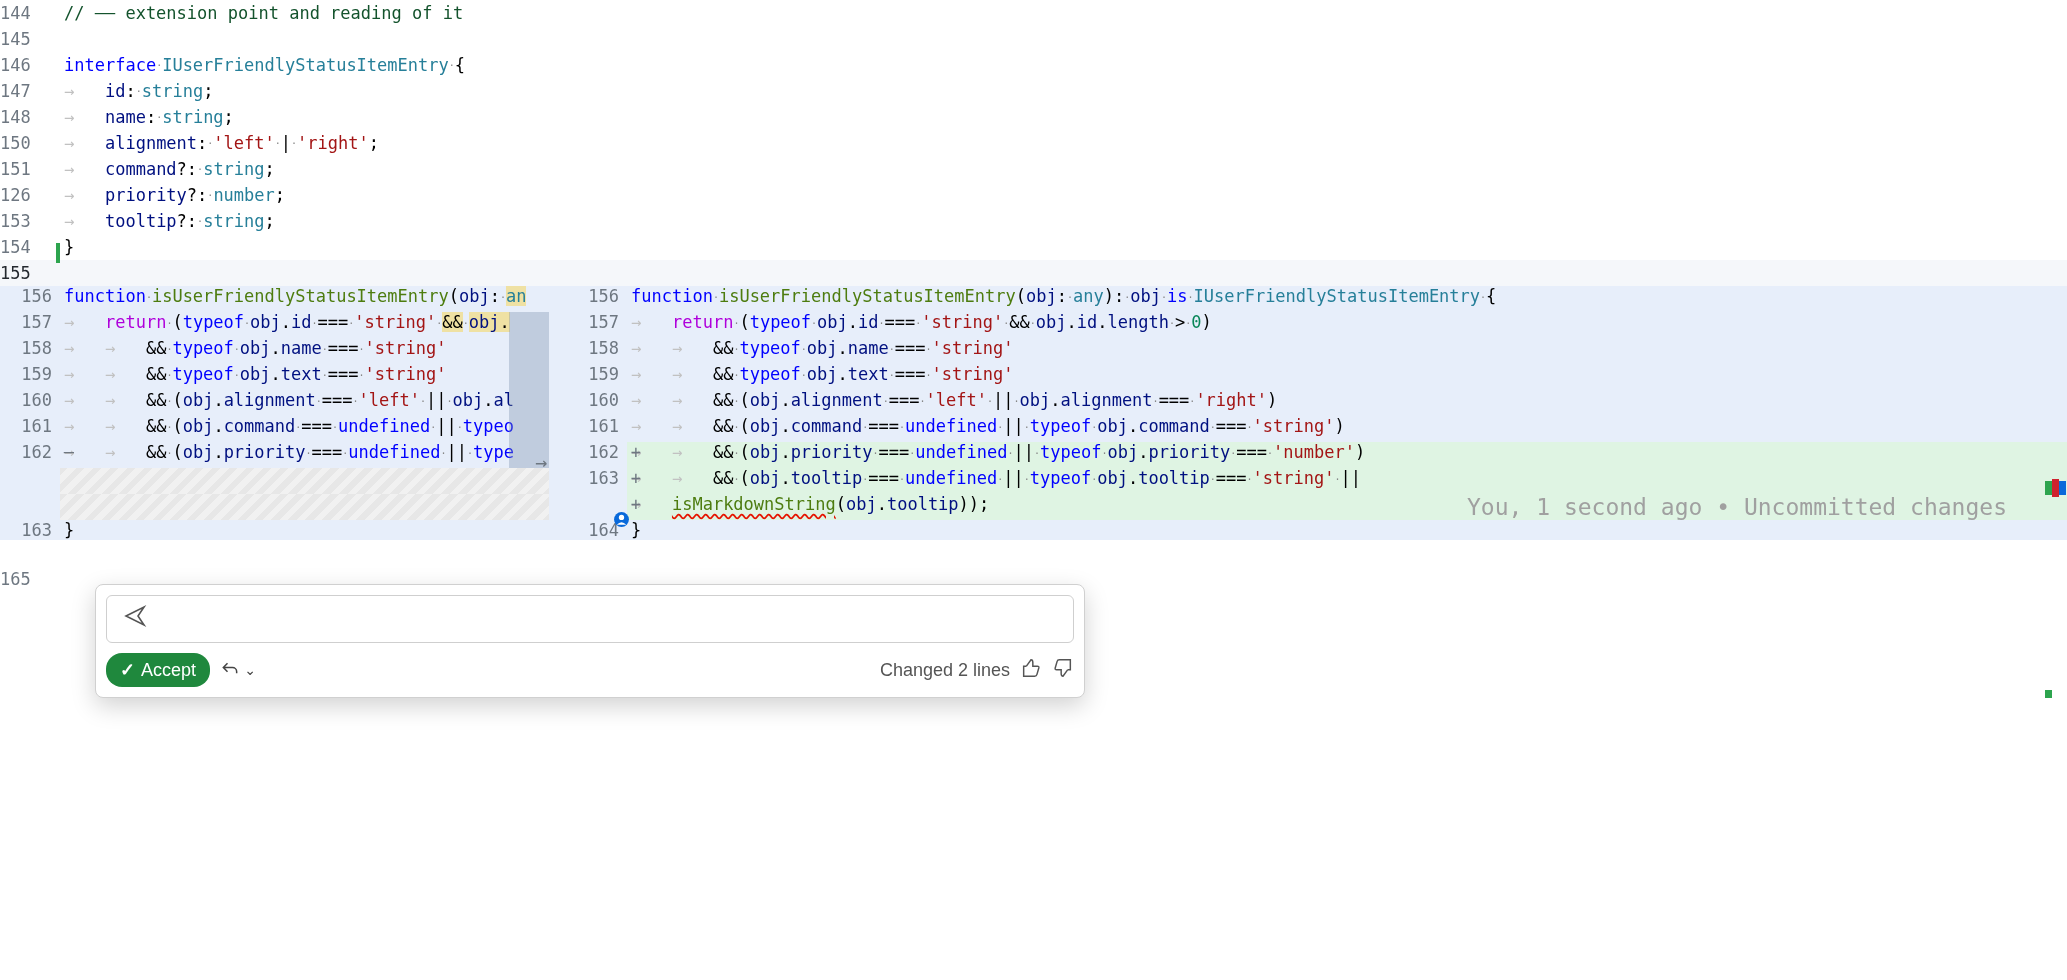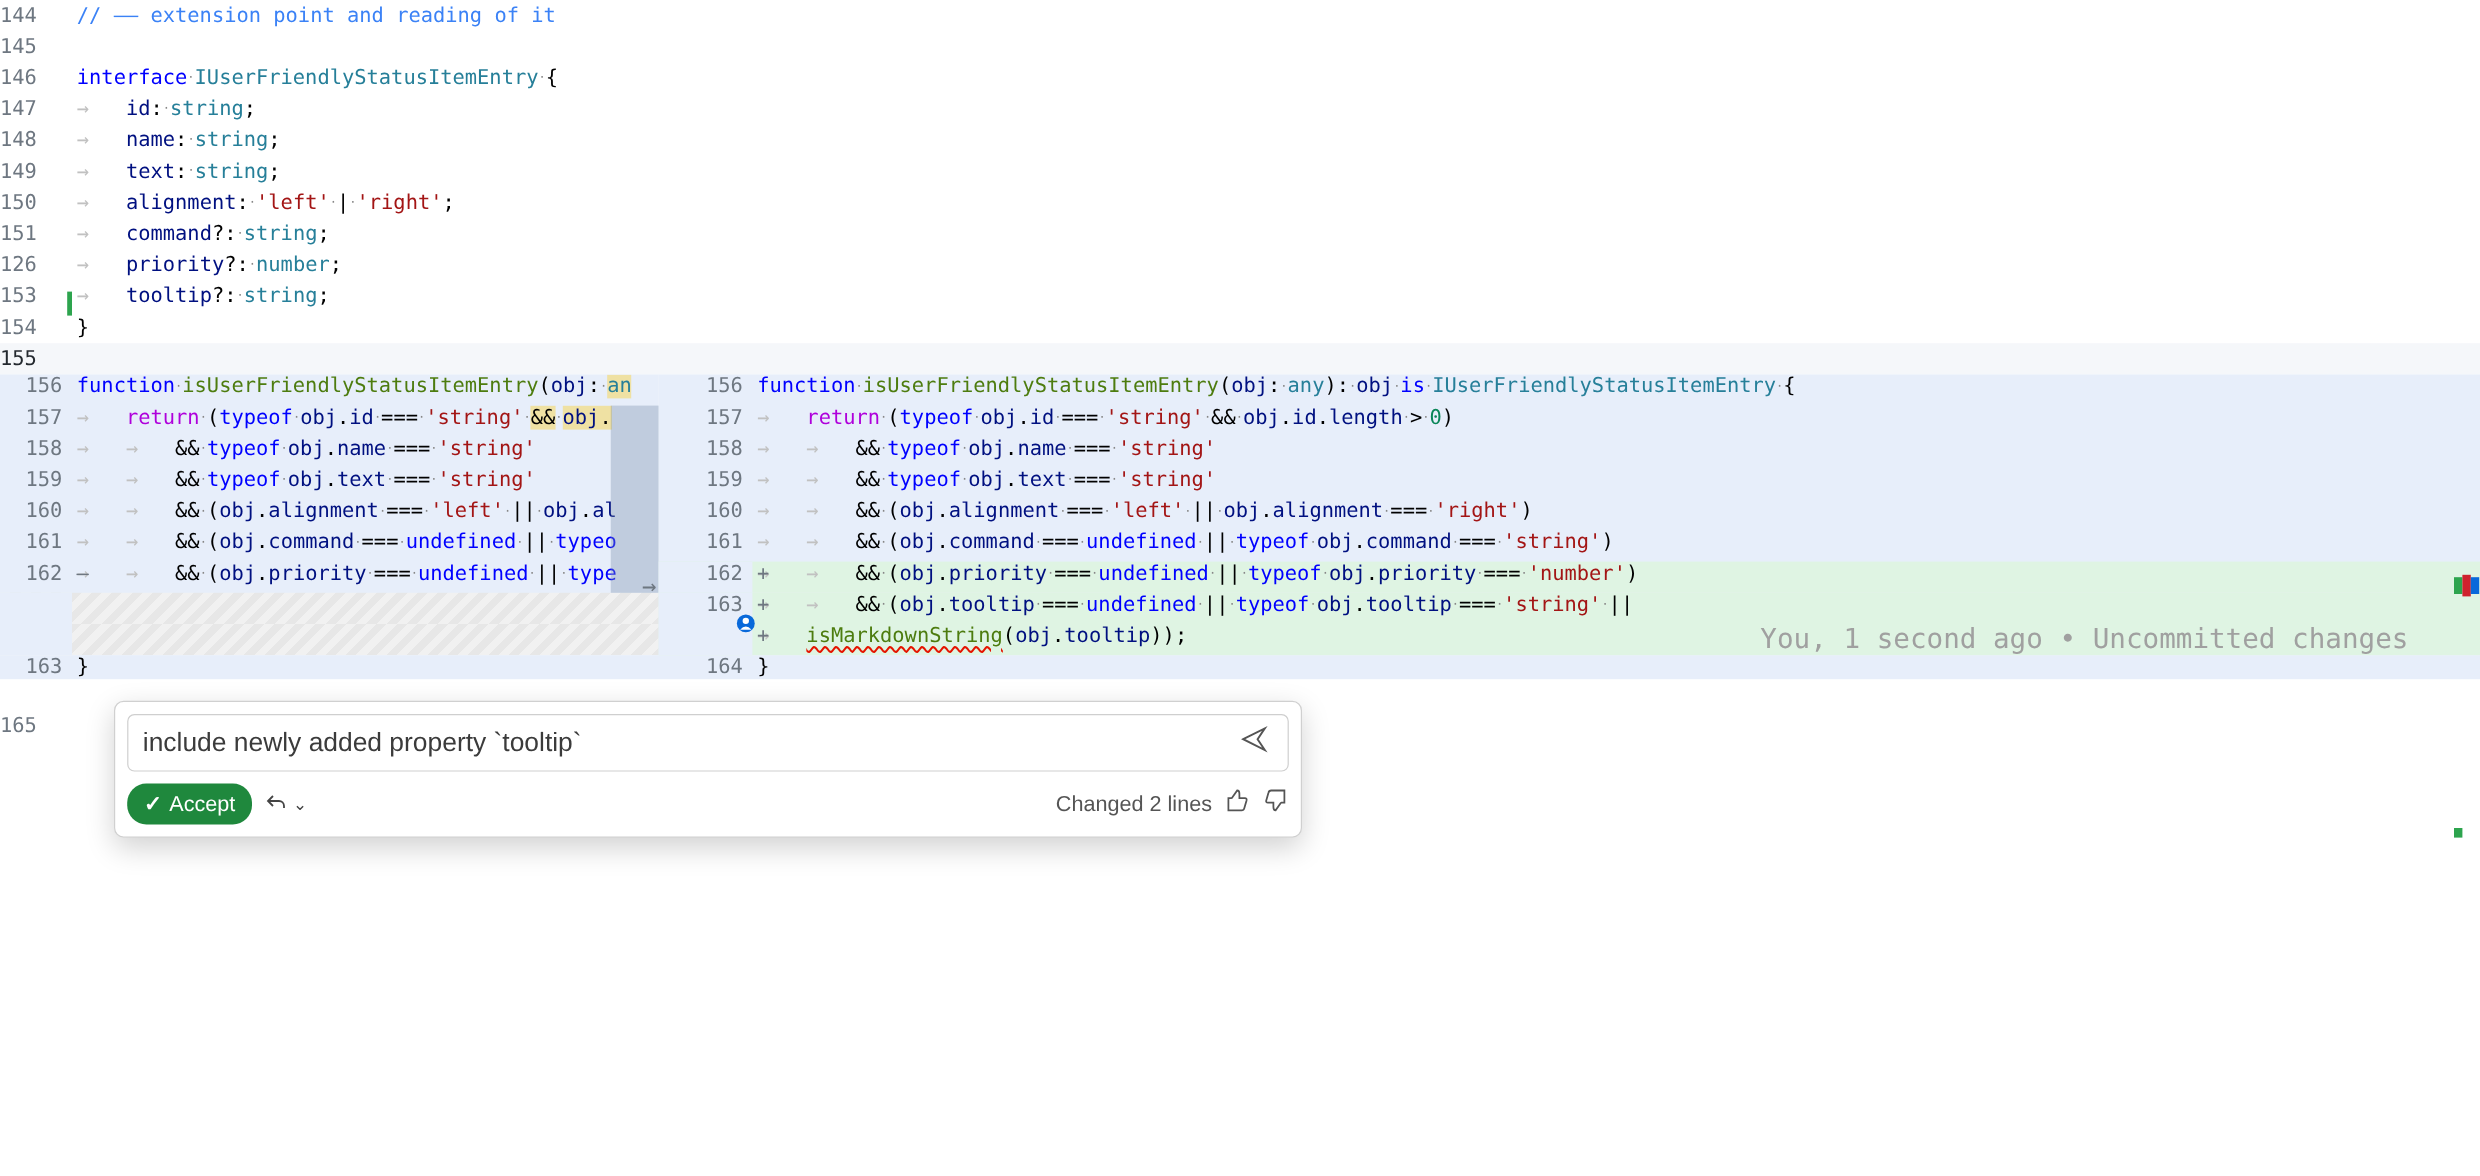--- a/index.html
+++ b/index.html
@@ -6,21 +6,21 @@
   html, body { width: 2067px; height: 980px; background: #ffffff; font-family: "SF Mono", Menlo, Consolas, monospace; font-size: 13px; overflow: hidden; }
   body { position: relative; }
 
   
   .line { display: flex; align-items: stretch; height: 26px; line-height: 26px; }
   .gutter { width: 60px; min-width: 60px; color: #6e7781; padding-right: 8px; user-select: none; font-size: 17px; }
   .gutter-marker { position: absolute; left: 56px; width: 4px; height: 20px; background: #2da44e; top: 243px; }
   .code { padding-left: 4px; white-space: pre; font-size: 17px; }
 
   
-  .c-comment { color: #3b82f6; }
+  .c-comment { color: #14532d; }
   .c-key-if { color: #af00db; }
   .c-declare { color: #0000ff; }
   .c-type { color: #267f99; }
   .c-func { color: #4d7c0f; }
   .c-prop { color: #001080; }
   .c-var { color: #001080; }
   .c-string { color: #a31515; }
   .c-number { color: #098658; }
   .c-op { color: #000000; }
   .c-brace { color: #000000; }
@@ -119,24 +119,20 @@
   <div class="line">
     <div class="gutter">147</div>
     <div class="code"><span class="c-invis">→   </span><span class="c-prop">id</span><span>:</span><span class="c-dot">·</span><span class="c-type">string</span><span>;</span></div>
   </div>
 
   <div class="line">
     <div class="gutter">148</div>
     <div class="code"><span class="c-invis">→   </span><span class="c-prop">name</span><span>:</span><span class="c-dot">·</span><span class="c-type">string</span><span>;</span></div>
   </div>
 
-  <div class="line">
-    <div class="gutter">149</div>
-    <div class="code"><span class="c-invis">→   </span><span class="c-prop">text</span><span>:</span><span class="c-dot">·</span><span class="c-type">string</span><span>;</span></div>
-  </div>
 
   <div class="line">
     <div class="gutter">150</div>
     <div class="code"><span class="c-invis">→   </span><span class="c-prop">alignment</span><span>:</span><span class="c-dot">·</span><span class="c-string">'left'</span><span class="c-dot">·</span><span>|</span><span class="c-dot">·</span><span class="c-string">'right'</span><span>;</span></div>
   </div>
 
   <div class="line">
     <div class="gutter">151</div>
     <div class="code"><span class="c-invis">→   </span><span class="c-prop">command</span><span class="c-op">?</span><span>:</span><span class="c-dot">·</span><span class="c-type">string</span><span>;</span></div>
   </div>
@@ -283,21 +279,20 @@
 <div class="user-icon">
   <svg viewBox="0 0 16 16">
       <circle cx="8" cy="8" r="7" fill="#0969da"></circle>
       <circle cx="8" cy="6" r="2.5" fill="#fff"></circle>
       <path d="M3.5 13 q4.5 -5 9 0" fill="#fff"></path>
     </svg>
 </div>
 
 <div class="suggest-panel">
   <div class="input-row">
-    <div class="input-text">include newly added property `tooltip`</div>
     <div class="send-btn">
       <svg width="24" height="24" viewBox="0 0 24 24" fill="none" stroke="#555" stroke-width="1.6">
           <path d="M3 12 L21 3 L15 12 L21 21 Z"></path>
         </svg>
     </div>
   </div>
   <div class="action-row">
     <div class="accept-btn">
       <span class="icon-check"></span>
       <span>Accept</span>

